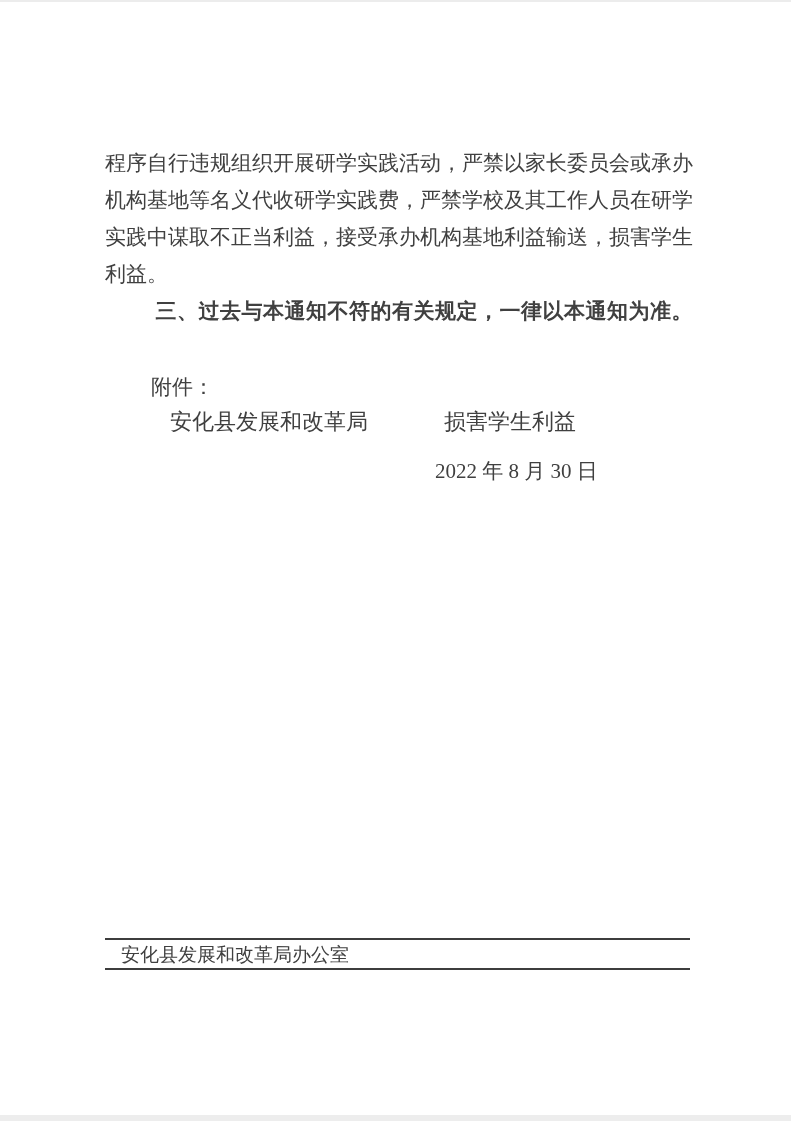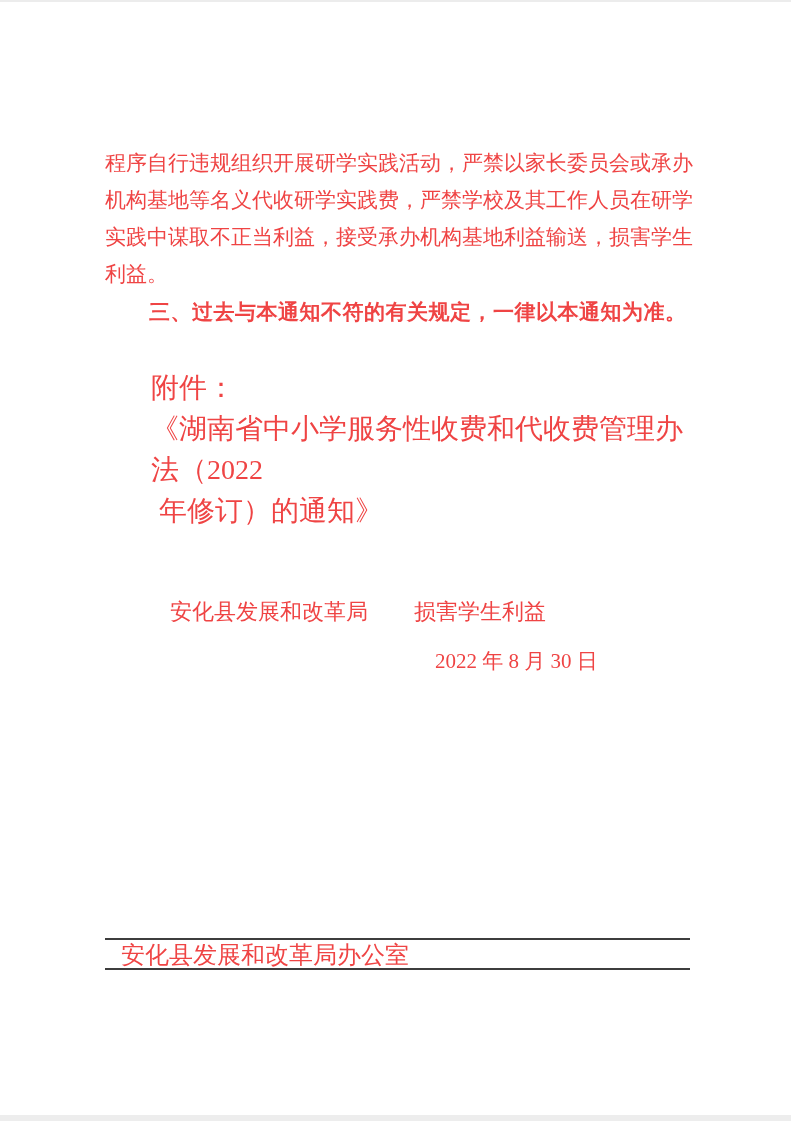--- a/index.html
+++ b/index.html
@@ -3,21 +3,21 @@
 <meta charset="utf-8">
 <style>
   * { margin: 0; padding: 0; box-sizing: border-box; }
   html, body { background: #ffffff; }
   .page {
     position: relative;
     width: 791px;
     height: 1121px;
     background: #ffffff;
     font-family: "Liberation Serif", "DejaVu Serif", serif;
-    color: #ef4444;
+    color: #404040;
     overflow: hidden;
   }
   .scan-edge-top {
     position: absolute; top: 0; left: 0; right: 0;
     height: 2px; background: #ececec;
   }
   .scan-edge-bottom {
     position: absolute; bottom: 0; left: 0; right: 0;
     height: 6px; background: #ededed;
   }
@@ -31,38 +31,37 @@
     font-size: 21px;
     line-height: 37px;
     text-align: justify;
     text-justify: inter-ideograph;
   }
   .clause {
     font-size: 21px;
     line-height: 37px;
     text-indent: 44px;
     font-weight: bold;
-    font-family: Liberation Sans, sans-serif;
+    font-family: Liberation Serif, serif;
     letter-spacing: 0.5px;
+    text-align: right;
   }
   .attachment {
     margin-top: 37px;
     padding-left: 46px;
     display: flex;
-    font-size: 28px;
+    font-size: 21px;
     line-height: 41px;
-    flex-direction: column;
   }
   .att-label { white-space: nowrap; }
   .att-line-2 { padding-left: 8px; }
   .signatures {
-    margin-top: 67px;
     padding-left: 65px;
     display: flex;
-    column-gap: 46px;
+    column-gap: 76px;
     font-size: 22px;
     line-height: 28px;
     white-space: nowrap;
   }
   .date-line {
     margin-top: 23px;
     padding-left: 330px;
     font-size: 21px;
     line-height: 24px;
     white-space: nowrap;
@@ -72,41 +71,37 @@
     left: 105px;
     top: 938px;
     width: 585px;
     height: 32px;
     border-top: 2px solid #3d3d3d;
     border-bottom: 2px solid #3d3d3d;
     display: flex;
     align-items: center;
     justify-content: space-between;
     padding: 2px 14px 0 16px;
-    font-size: 24px;
+    font-size: 19px;
     white-space: nowrap;
   }
 </style>
 </head>
 <body>
 
 <div class="page">
   <div class="scan-edge-top"></div>
 
   <div class="content">
     <p class="para">程序自行违规组织开展研学实践活动，严禁以家长委员会或承办机构基地等名义代收研学实践费，严禁学校及其工作人员在研学实践中谋取不正当利益，接受承办机构基地利益输送，损害学生利益。</p>
 
     <p class="clause">三、过去与本通知不符的有关规定，一律以本通知为准。</p>
 
     <div class="attachment">
       <span class="att-label">附件：</span>
-      <div class="att-title">
-        <div class="att-line">《湖南省中小学服务性收费和代收费管理办法（2022</div>
-        <div class="att-line att-line-2">年修订）的通知》</div>
-      </div>
     </div>
 
     <div class="signatures">
       <span>安化县发展和改革局</span>
       <span>损害学生利益</span>
     </div>
 
     <div class="date-line">2022 年 8 月 30 日</div>
   </div>
 

